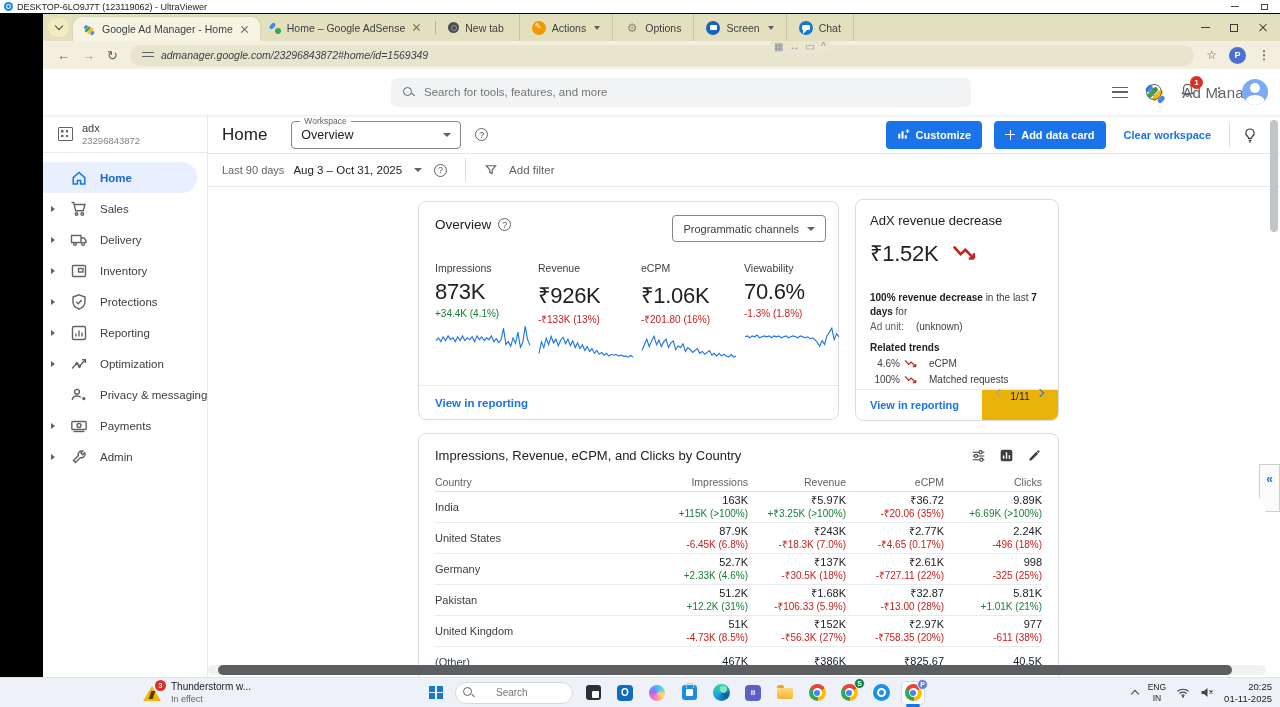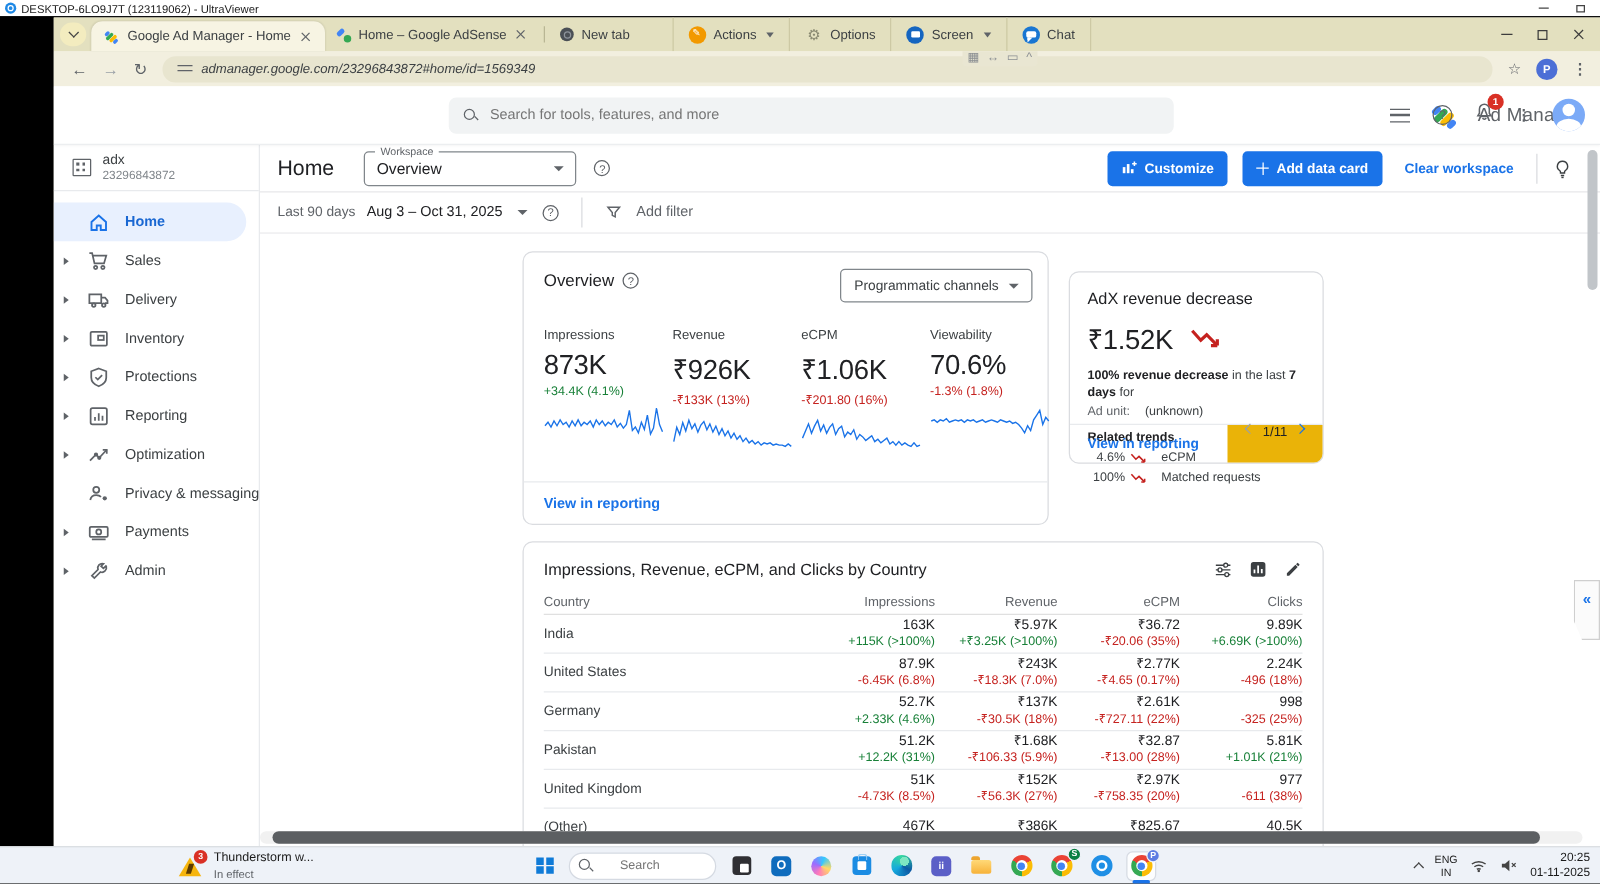--- a/index.html
+++ b/index.html
@@ -41,21 +41,21 @@
   .adm-logo i:nth-child(1){width:8px;left:1px;top:5px;background:#4285f4;}
   .adm-logo i:nth-child(2){width:13px;left:2px;top:9px;background:#34a853;}
   .adm-logo i:nth-child(3){width:13px;left:7px;top:12px;background:#fbbc04;}
   .adm-logo i:nth-child(4){width:8px;left:13px;top:16px;background:#4285f4;}
   .fav-scale{transform:scale(.55);transform-origin:center;width:14px;height:14px;display:flex;align-items:center;justify-content:center;flex:none;}
   .fav-ads{position:relative;width:12px;height:12px;flex:none;}
   .fav-ads::before{content:"";position:absolute;left:0;top:2px;width:7px;height:4px;background:#4285f4;border-radius:2px;transform:rotate(-45deg);}
   .fav-ads::after{content:"";position:absolute;right:0;bottom:0;width:6px;height:6px;background:#34a853;border-radius:50%;}
 
   
-  .uv-toolbar{display:flex;align-items:flex-start;height:100%;margin-left:25px;border-left:1px solid #cdc9a4;}
+  .uv-toolbar{display:flex;align-items:flex-start;height:100%;margin-left:6px;border-left:1px solid #cdc9a4;}
   .uv-item{display:flex;align-items:center;gap:6px;height:100%;padding:0 12px;border-right:1px solid #cdc9a4;font-size:10.5px;color:#3c4043;}
   .uvi-circle{width:14px;height:14px;border-radius:50%;position:relative;flex:none;}
   .uvi-act{background:#f29900;}
   .uvi-act::after{content:"✎";color:#fff;font-size:8px;position:absolute;left:3px;top:1px;}
   .uvi-gear{width:14px;height:14px;color:#8a8a72;font-size:12px;line-height:14px;text-align:center;}
   .uvi-gear::after{content:"⚙";}
   .uvi-scr{background:#1565c0;}
   .uvi-scr::after{content:"";position:absolute;inset:4px 3.5px 5px 3.5px;background:#fff;border-radius:1px;}
   .uvi-chat{background:#1976d2;}
   .uvi-chat::before{content:"";position:absolute;left:3px;top:4px;width:8px;height:5px;background:#fff;border-radius:1.5px;}
@@ -83,21 +83,21 @@
   .prof{width:17px;height:17px;border-radius:50%;background:#4c6fd6;color:#fff;font-size:9px;font-weight:bold;display:flex;align-items:center;justify-content:center;}
   .dots3{color:#5f6368;font-size:12px;font-weight:bold;}
   .dots3::before{content:"⋮";}
 
   
   .app{flex:1;background:#fff;display:flex;flex-direction:column;position:relative;overflow:hidden;min-height:0;}
   .app-header{height:47px;flex:none;display:flex;align-items:center;padding:0 14px;gap:16px;border-bottom:1px solid #eceef0;box-shadow:0 1px 2px rgba(0,0,0,.05);position:relative;z-index:3;background:#fff;justify-content:flex-end;}
   .hamburger{width:16px;height:11px;border-top:1.6px solid #5f6368;border-bottom:1.6px solid #5f6368;position:relative;}
   .hamburger::after{content:"";position:absolute;left:0;top:3.6px;width:16px;height:1.6px;background:#5f6368;}
   .product-name{font-size:15px;color:#5f6368;letter-spacing:.2px;}
-  .hsearch{position:absolute;left:316px;width:580px;height:29px;background:#f1f3f4;border-radius:6px;display:flex;align-items:center;gap:8px;padding:0 12px;}
+  .hsearch{position:absolute;left:348px;width:580px;height:29px;background:#f1f3f4;border-radius:6px;display:flex;align-items:center;gap:8px;padding:0 12px;}
   .search-glyph{width:11px;height:11px;position:relative;flex:none;}
   .search-glyph::before{content:"";position:absolute;left:0;top:0;width:7px;height:7px;border:1.4px solid #5f6368;border-radius:50%;}
   .search-glyph::after{content:"";position:absolute;left:7.5px;top:7.5px;width:4px;height:1.4px;background:#5f6368;transform:rotate(45deg);}
   .hsearch input{border:none;background:transparent;outline:none;font-size:11.5px;color:#3c4043;width:100%;font-family:"Liberation Sans",sans-serif;}
   .hdr-right{position:absolute;right:12px;display:flex;align-items:center;gap:17px;}
   .bell-wrap{position:relative;}
   .badge{position:absolute;top:-6px;right:-7px;min-width:13px;height:13px;background:#d93025;border-radius:7px;color:#fff;font-size:8px;display:flex;align-items:center;justify-content:center;font-weight:bold;padding:0 2px;}
   .avatar{width:26px;height:26px;border-radius:50%;background:#7baaf7;position:relative;overflow:hidden;}
   .avatar::before{content:"";position:absolute;top:4px;left:8px;width:10px;height:10px;border-radius:50%;background:#fff;}
   .avatar::after{content:"";position:absolute;top:16px;left:3px;width:20px;height:14px;border-radius:50%;background:#fff;}
@@ -162,25 +162,25 @@
   .metric{width:95px;}
   .m-label{font-size:10.5px;color:#3c4043;}
   .m-value{font-size:22px;color:#202124;margin-top:5px;letter-spacing:-.3px;}
   .m-delta{font-size:10px;margin-top:3px;}
   .up{color:#188038;} .down{color:#c5221f;}
   .m-spark{margin-top:4px;display:block;}
   .ov-footer{position:absolute;left:0;right:0;bottom:0;height:34px;border-top:1px solid #e8eaed;display:flex;align-items:center;padding-left:16px;}
   .rep-link{font-size:11.5px;color:#1a73e8;font-weight:bold;}
 
   
-  .adx-card{left:647px;top:30px;width:204px;height:154px;padding:13px 14px 0;}
+  .adx-card{left:647px;top:12px;width:204px;height:222px;padding:13px 14px 0;}
   .adx-title{font-size:13px;color:#202124;}
   .adx-val-row{display:flex;align-items:center;gap:8px;margin-top:9px;}
   .adx-value{font-size:22px;color:#202124;letter-spacing:-.3px;}
-  .adx-desc{margin-top:9px;font-size:10px;color:#3c4043;line-height:1.4;}
+  .adx-desc{margin-top:24px;font-size:10px;color:#3c4043;line-height:1.4;}
   .b{font-weight:bold;color:#202124;}
   .adx-adunit{margin-top:2px;font-size:10px;color:#5f6368;display:flex;gap:12px;}
   .adx-adunit .v{color:#3c4043;}
   .adx-related{margin-top:10px;font-size:10px;font-weight:bold;color:#202124;}
   .trend-row{display:flex;align-items:center;margin-top:5px;font-size:10px;color:#3c4043;}
   .trend-pct{width:30px;text-align:right;}
   .trend-zig{margin:0 4px 0 4px;display:flex;}
   .trend-label{margin-left:8px;}
   .adx-footer{position:absolute;left:0;right:0;bottom:0;height:31px;border-top:1px solid #e8eaed;display:flex;align-items:center;}
   .adx-footer .rep-link{padding-left:14px;font-size:11px;}

